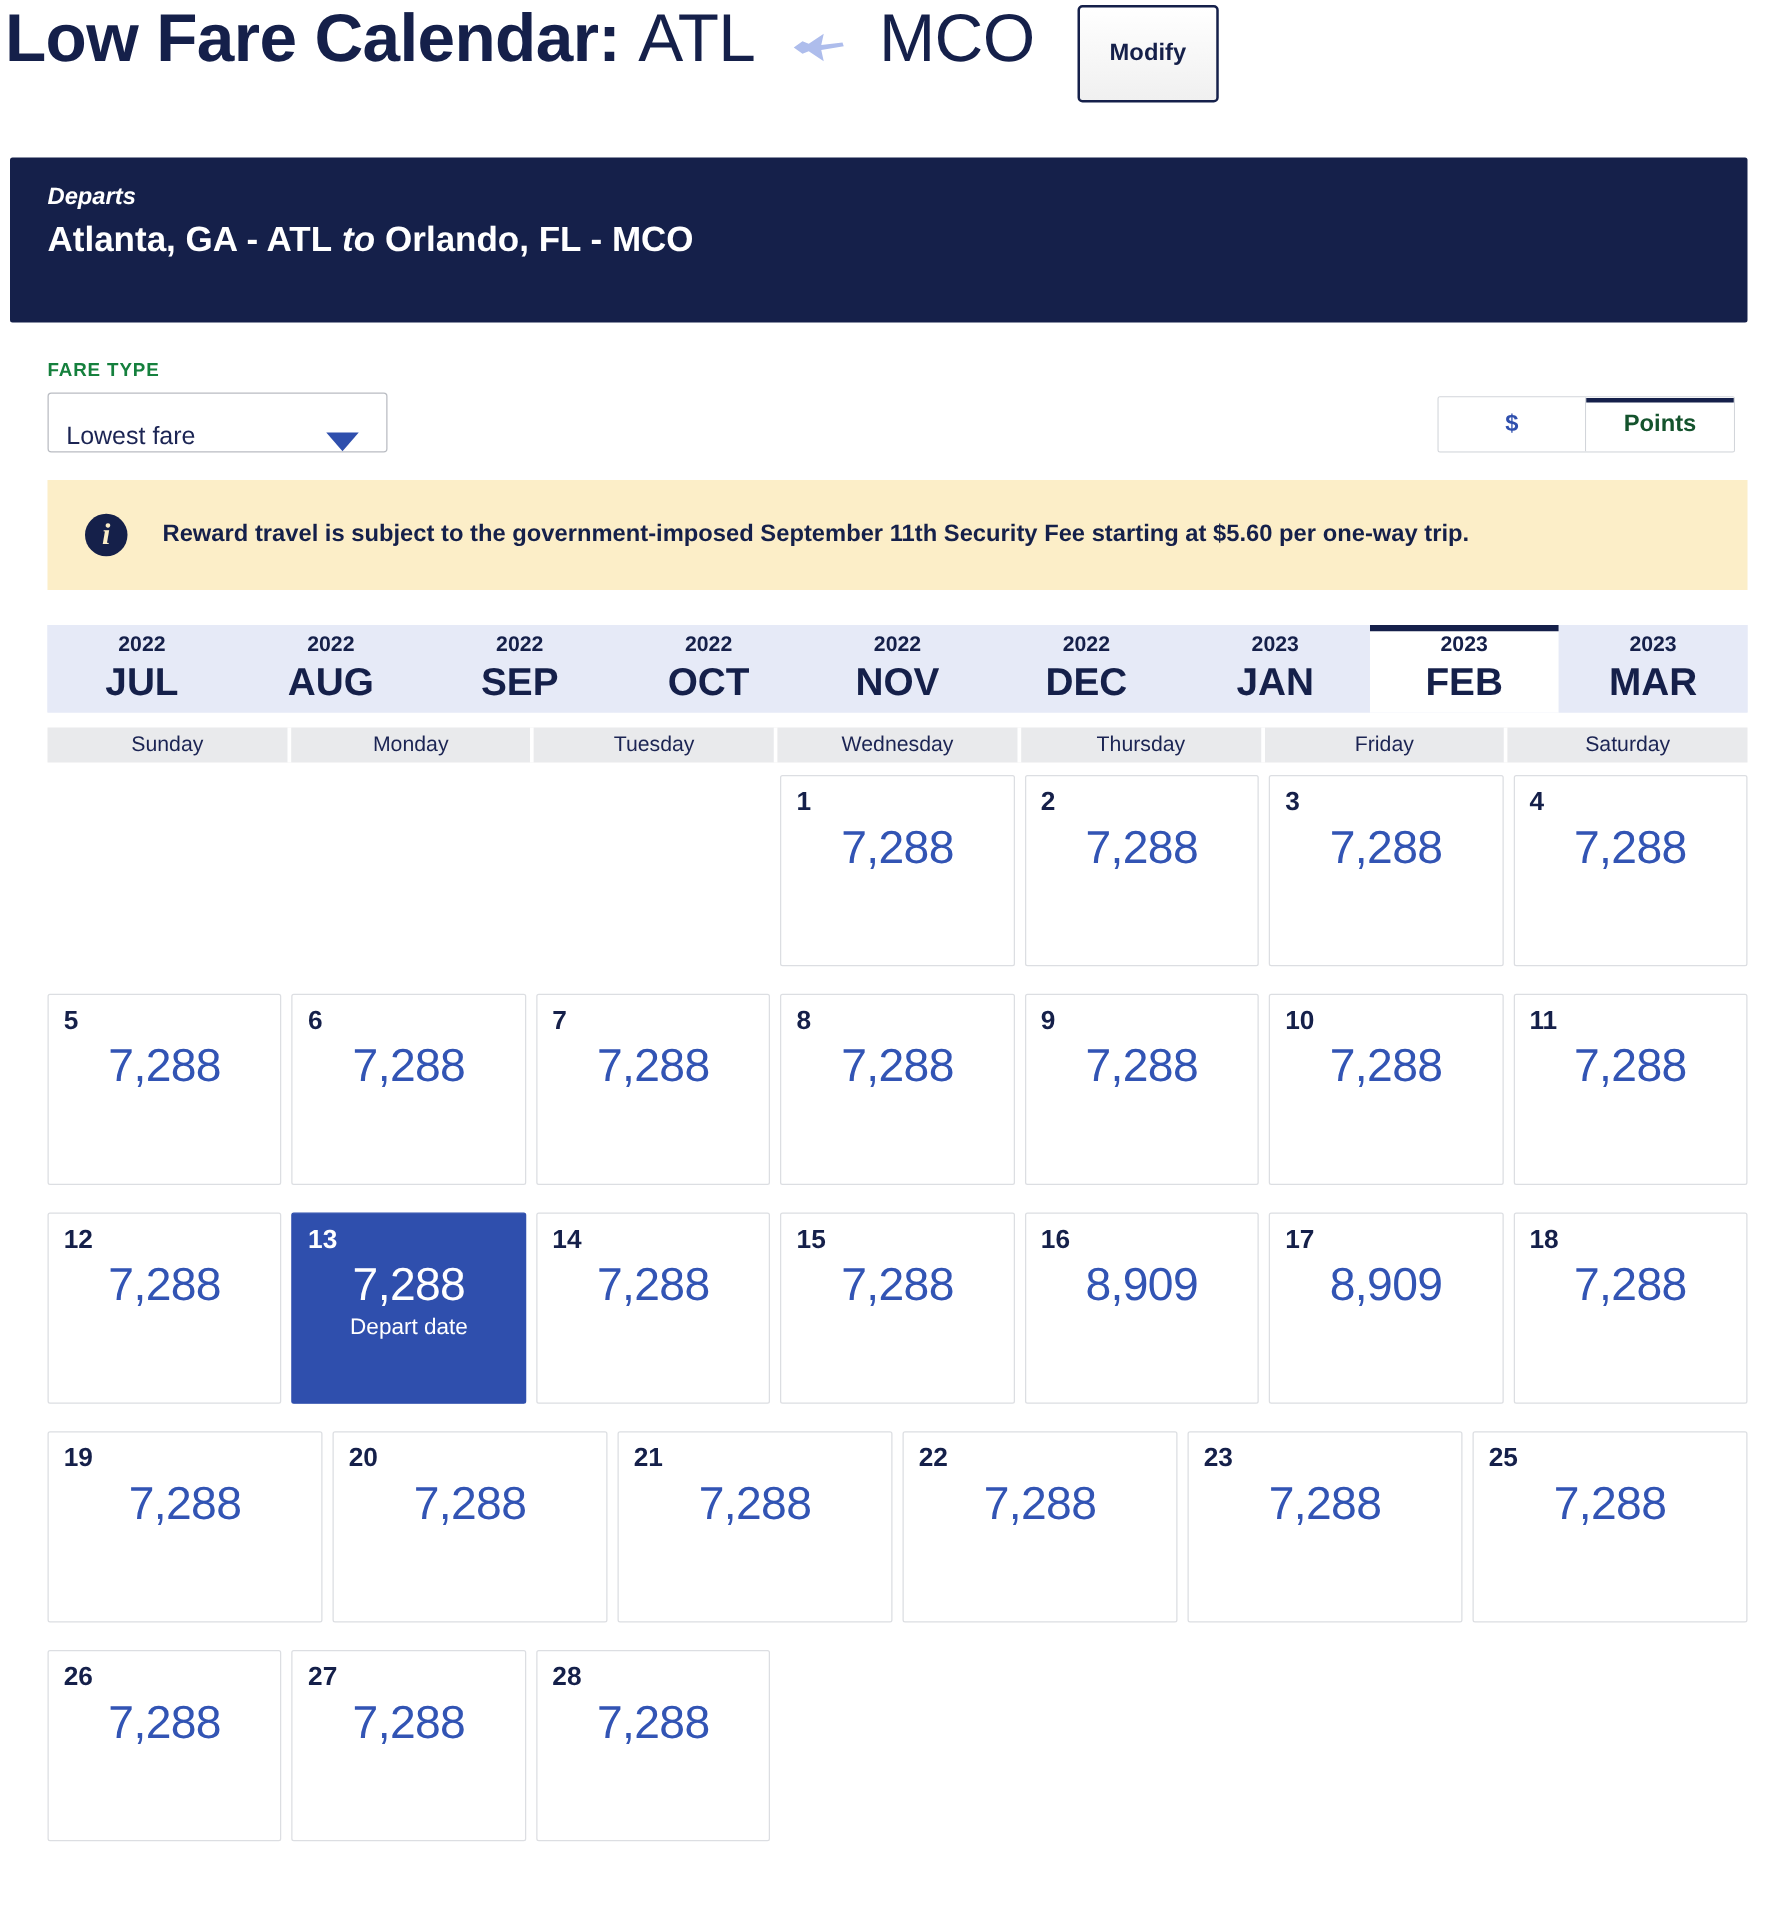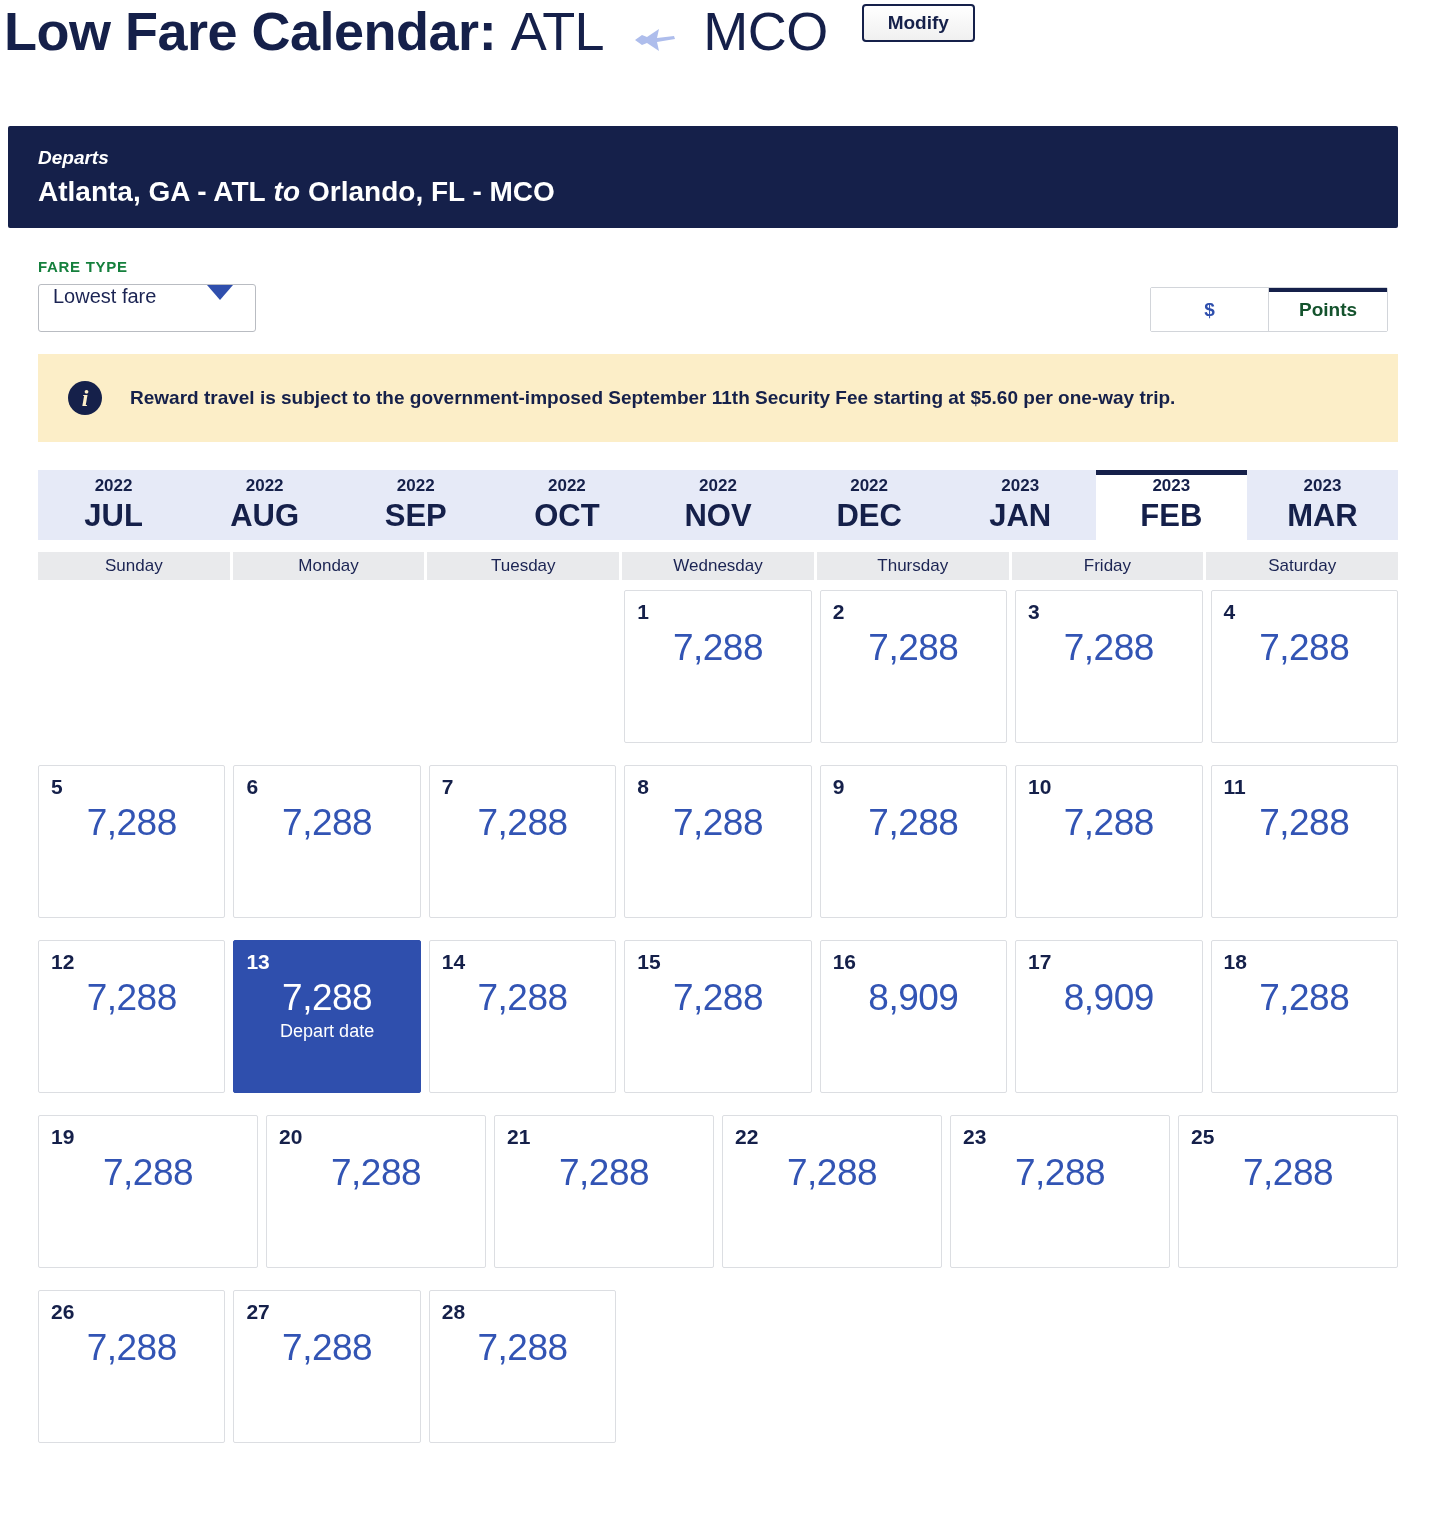--- a/index.html
+++ b/index.html
@@ -37,32 +37,32 @@
   }
   .modify-btn {
     margin-left: 22px;
     background: linear-gradient(#ffffff, #f0f0f0);
     border: 2px solid #15204a;
     border-radius: 4px;
     font-family: "Liberation Sans", sans-serif;
     font-size: 19px;
     font-weight: 700;
     color: #15204a;
-    padding: 6px 24px;
+    padding: 26px 24px;
     cursor: pointer;
   }
 
   
   .depart-banner {
     margin: 34px 32px 0 8px;
     background: #15204a;
     color: #ffffff;
     padding: 20px 0 26px 30px;
     border-radius: 2px;
-    height: 102px;
+    height: 132px;
   }
   .depart-label {
     font-size: 19px;
     font-style: italic;
     font-weight: 600;
     line-height: 1.3;
     margin-bottom: 2px;
   }
   .depart-route {
     font-size: 28px;
@@ -87,27 +87,27 @@
   .fare-type-group { display: flex; flex-direction: column; }
   .fare-type-label {
     font-size: 15px;
     font-weight: 700;
     letter-spacing: 0.7px;
     color: #15803d;
     margin-bottom: 9px;
   }
   .select-box {
     position: relative;
-    width: 218px;
+    width: 272px;
     height: 48px;
     border: 1px solid #b9bcc2;
     border-radius: 3px;
     background: #ffffff;
     display: flex;
-    align-items: flex-start;
+    align-items: flex-end;
     padding-left: 14px;
     cursor: pointer;
   }
   .select-value { font-size: 20px; color: #1b2453; }
   .caret {
     position: absolute;
     right: 22px;
     width: 0; height: 0;
     border-left: 13px solid transparent;
     border-right: 13px solid transparent;

